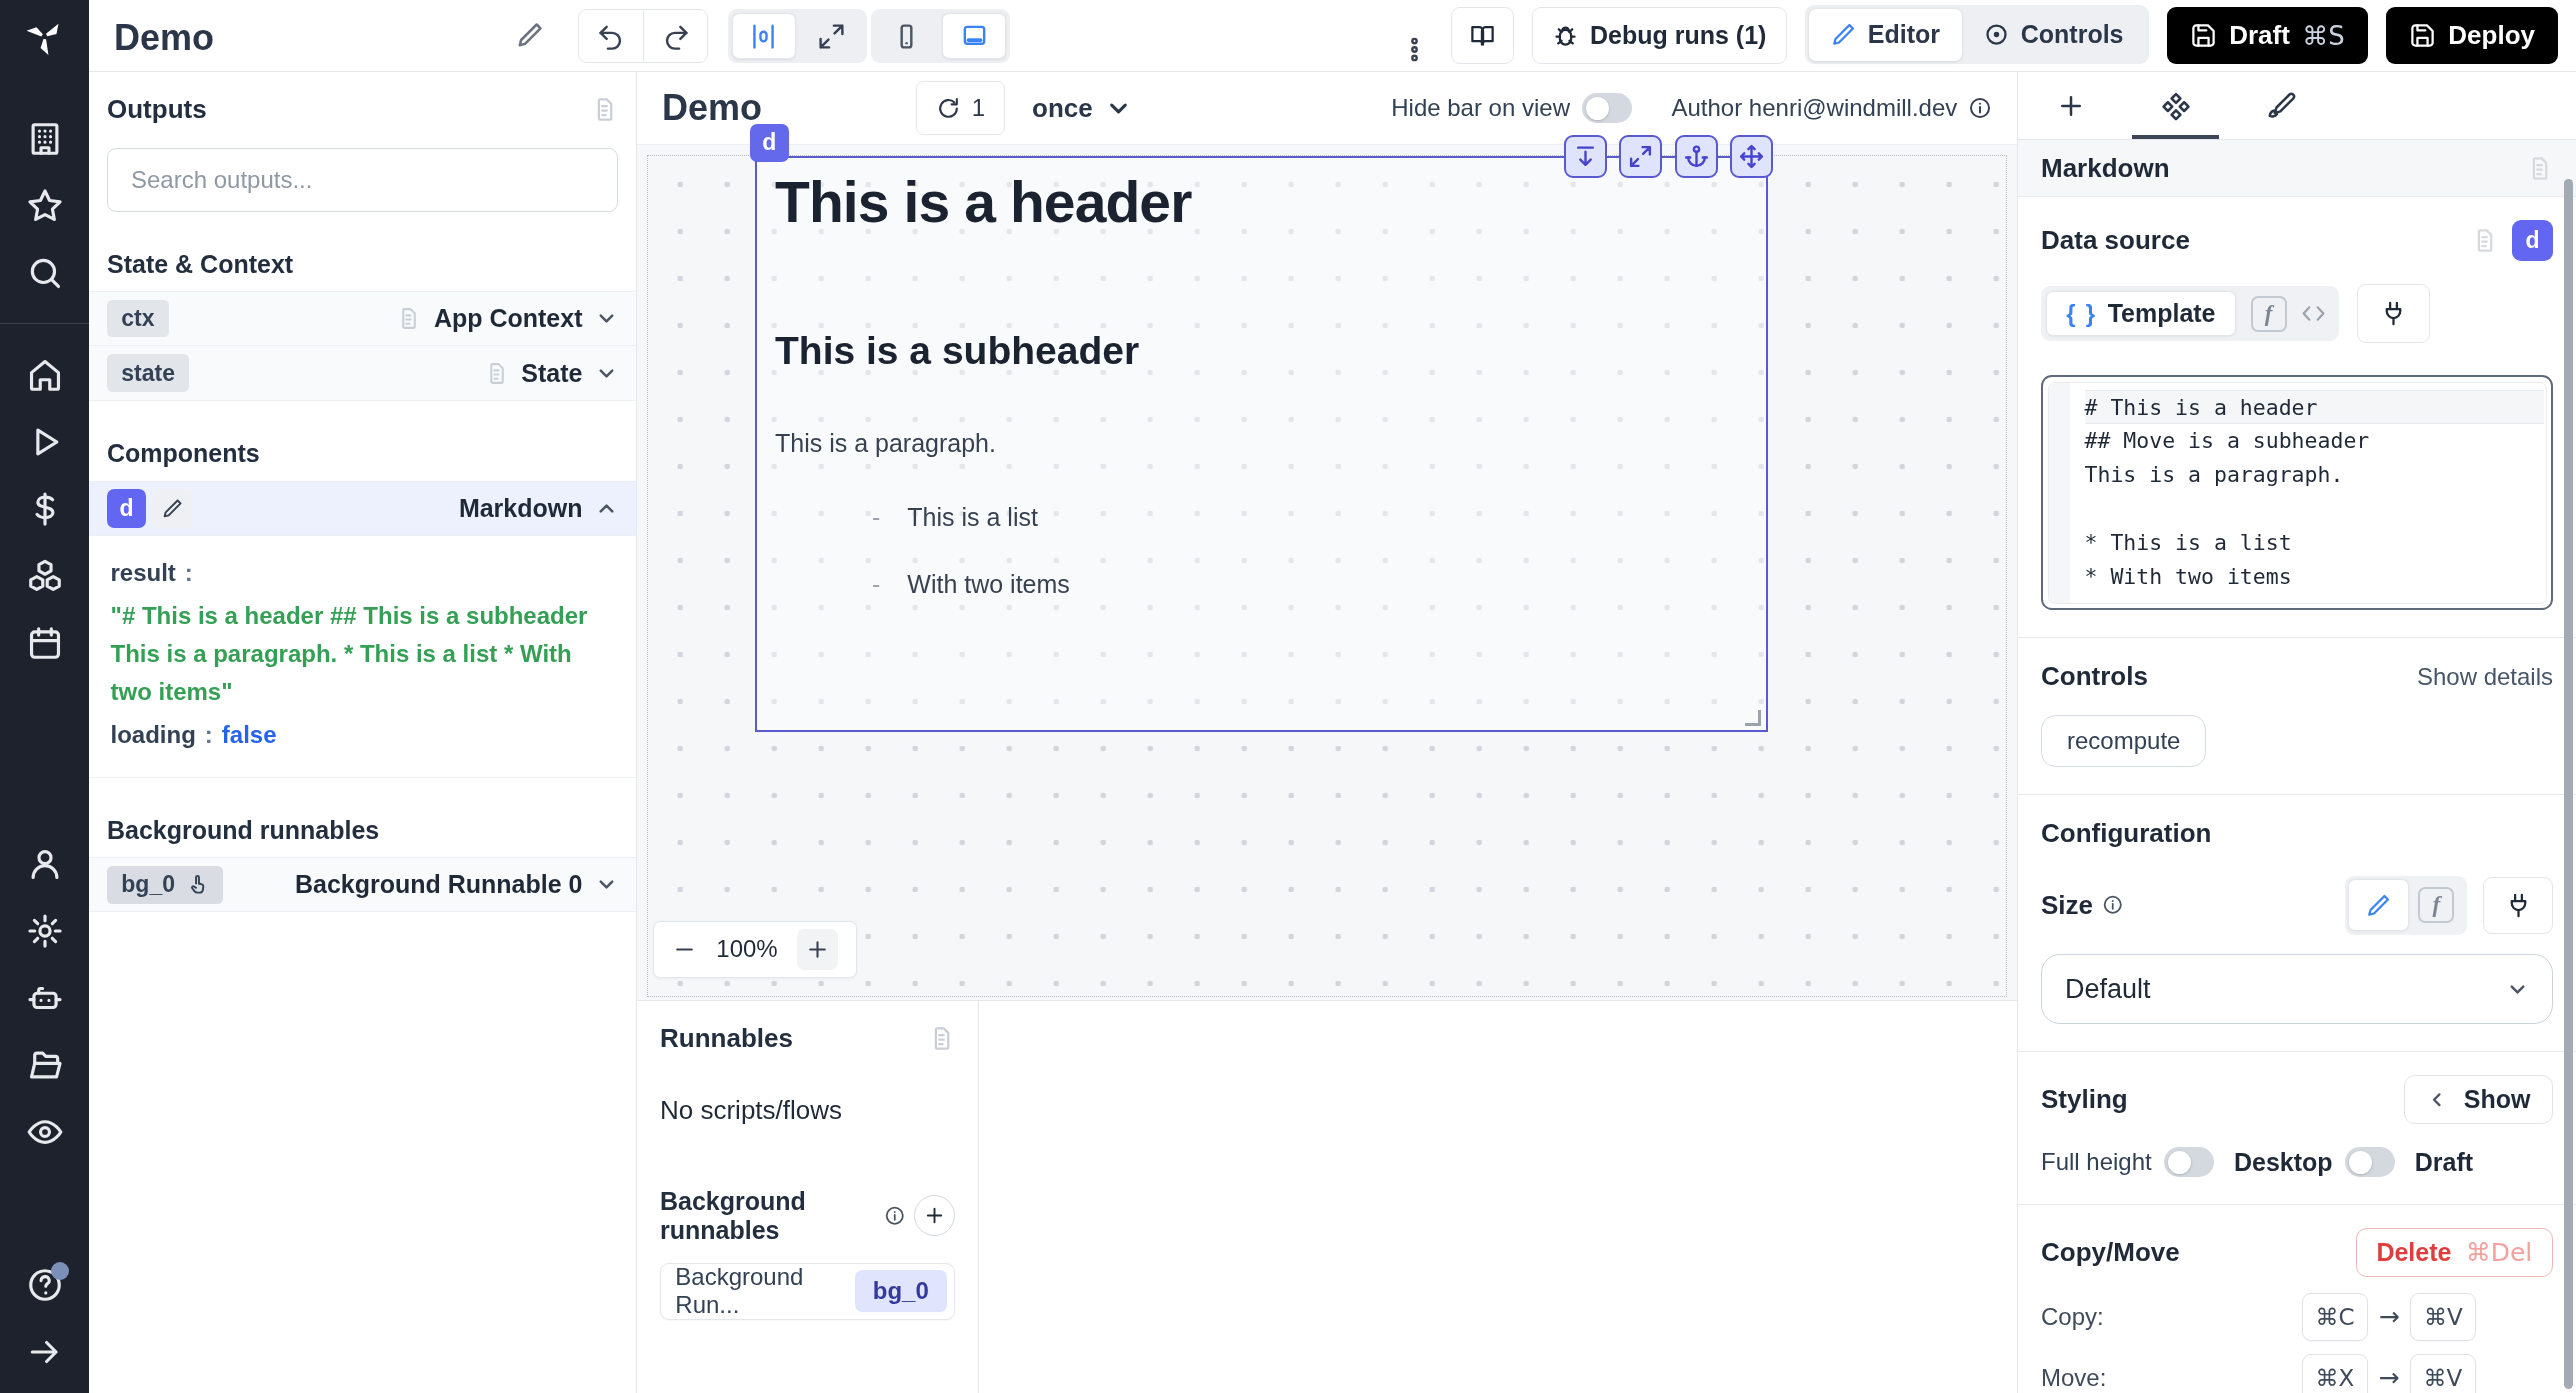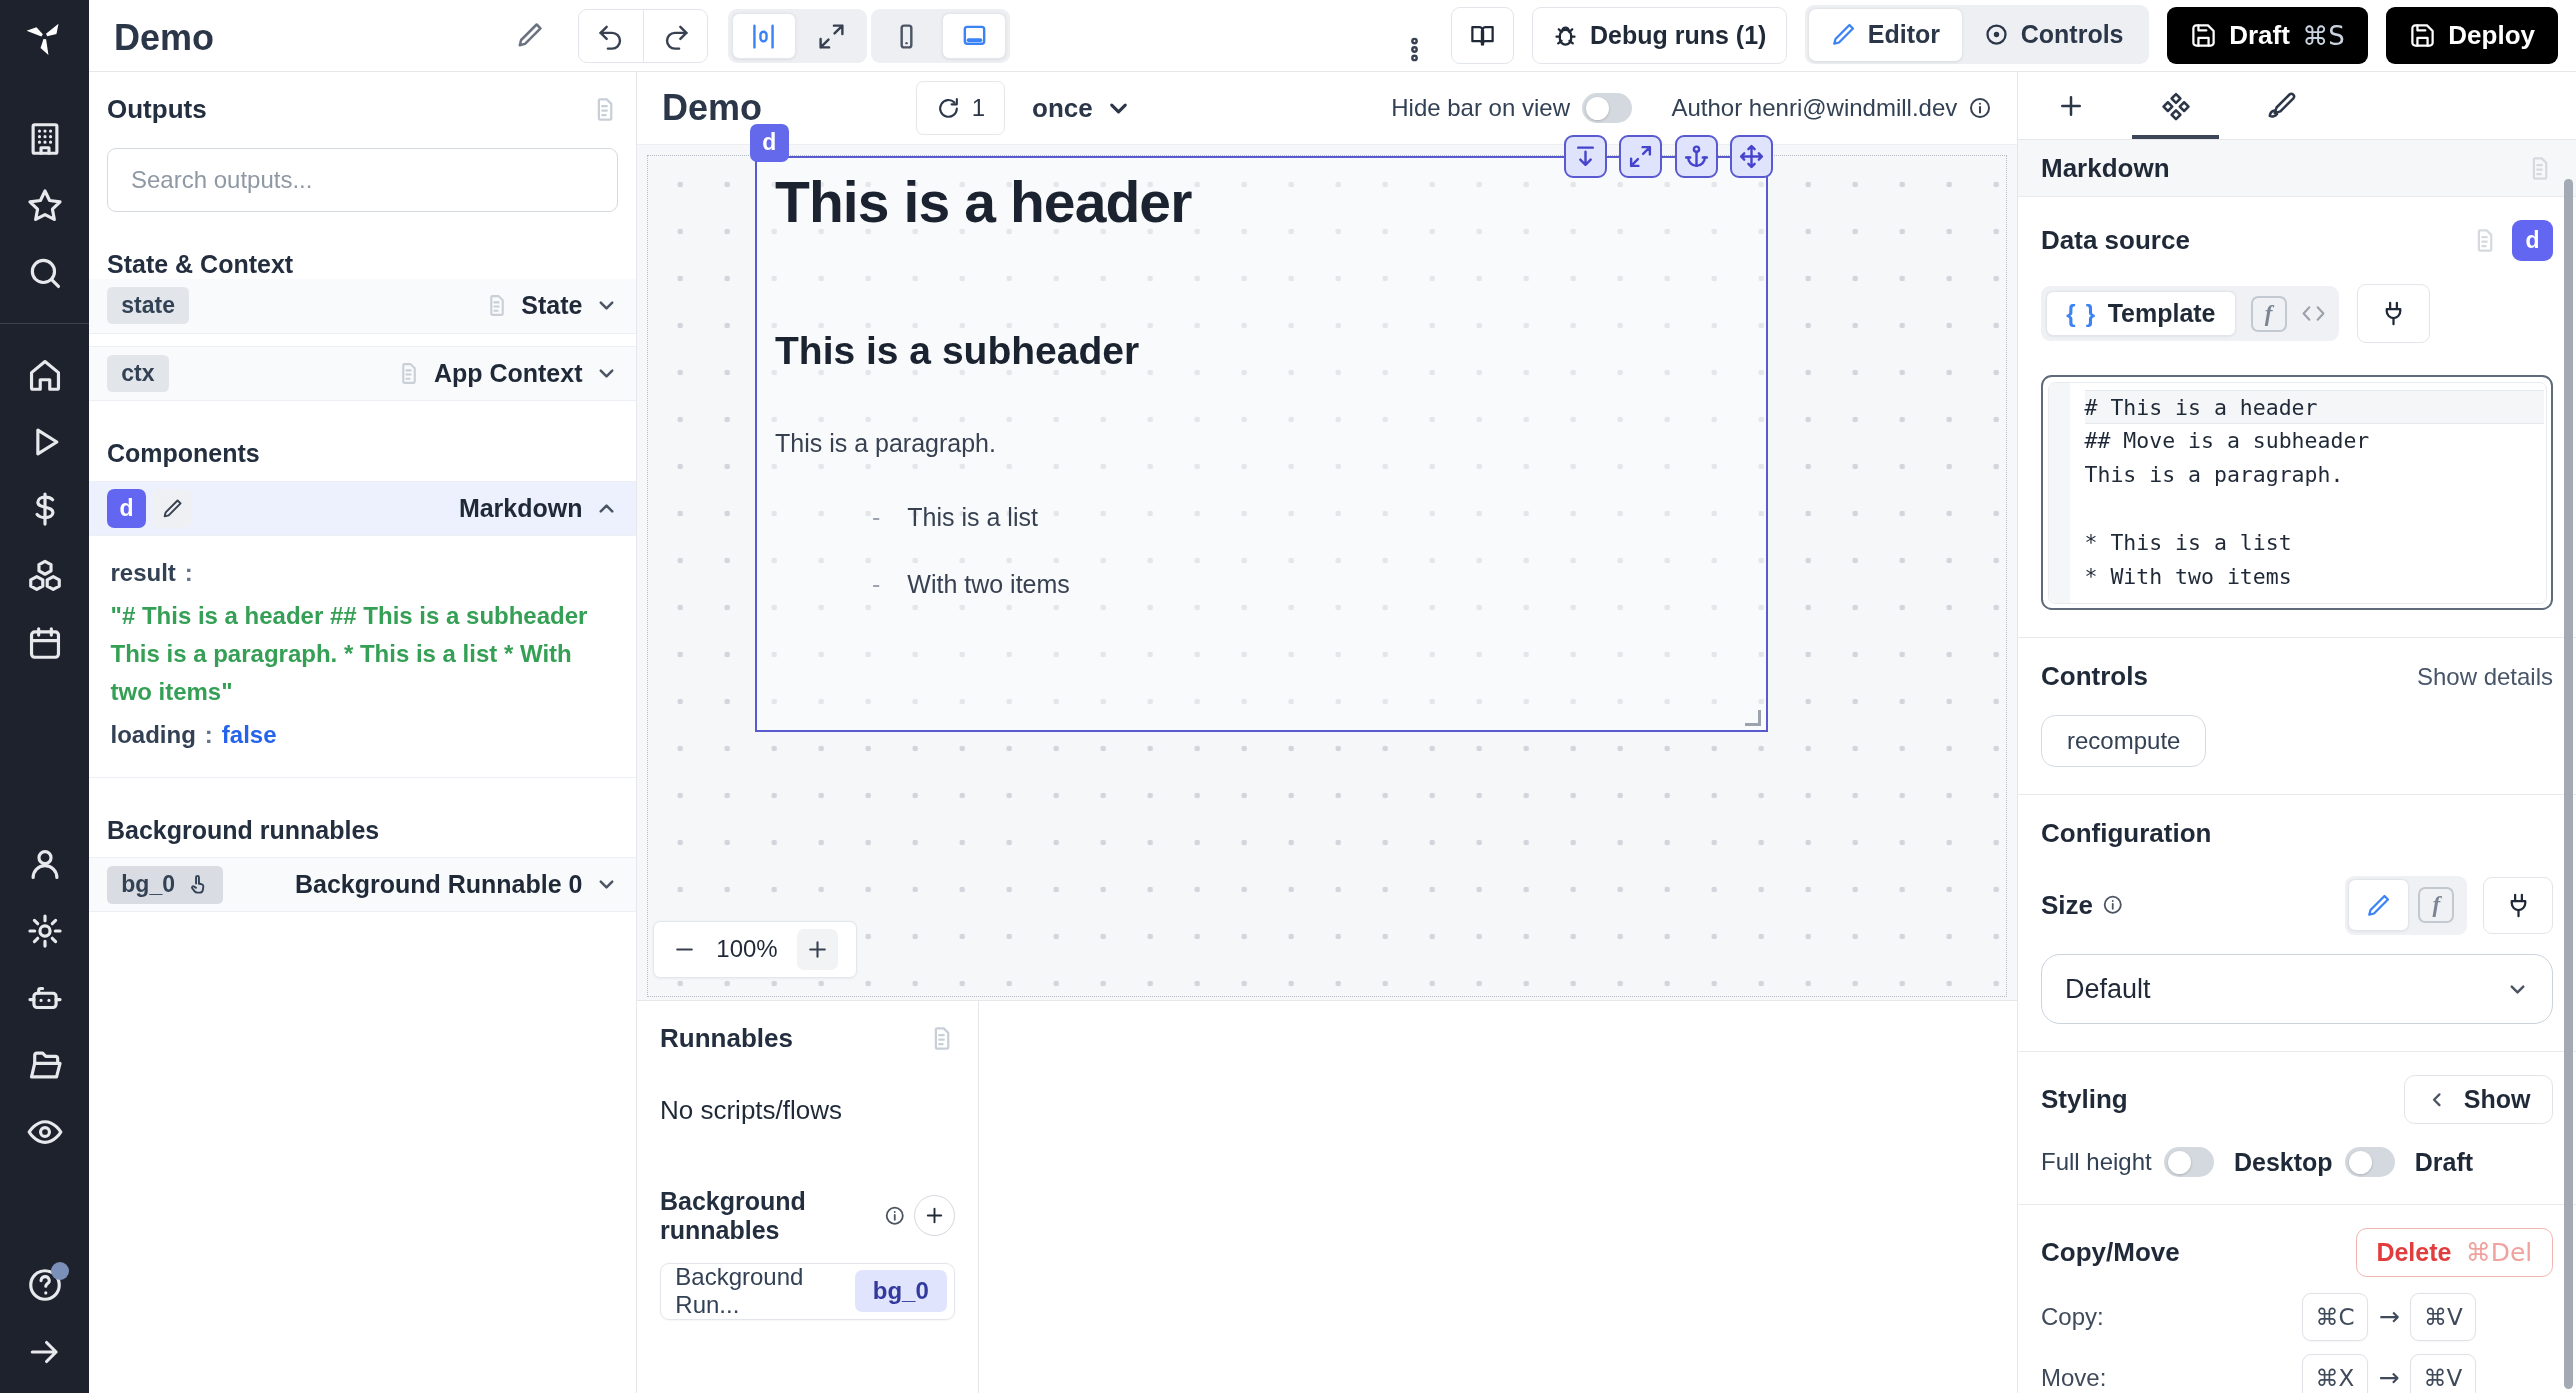--- a/index.html
+++ b/index.html
@@ -409,47 +409,47 @@
             <svg class="ic" viewBox="0 0 24 24">
               <path d="M8 3h6l4 4v13a1 1 0 01-1 1H8a1 1 0 01-1-1V4a1 1 0 011-1z"></path>
               <path d="M10 9h4M10 13h4M10 17h3"></path>
             </svg>
           </div>
       </div>
       <div class="search-box">
         <input type="text" placeholder="Search outputs..." style="">
       </div>
       <div class="lp-section">State &amp; Context</div>
+      <div class="lp-row first">
+        <span class="badge-gray">ctx</span>
+        <span class="lp-row-right">
+          <span class="icon-log">
+              <svg class="ic" viewBox="0 0 24 24" style="width:25px;height:25px;">
+                <path d="M8 3h6l4 4v13a1 1 0 01-1 1H8a1 1 0 01-1-1V4a1 1 0 011-1z"></path>
+                <path d="M10 9h4M10 13h4M10 17h3"></path>
+              </svg>
+            </span>
+          <span class="lp-row-label">App Context</span>
+          <span class="chev">
+              <svg class="ic" viewBox="0 0 24 24">
+                <path d="M6 9l6 6 6-6"></path>
+              </svg>
+            </span>
+        </span>
+      </div>
       <div class="lp-row">
         <span class="badge-gray">state</span>
         <span class="lp-row-right">
           <span class="icon-log">
               <svg class="ic" viewBox="0 0 24 24" style="width:25px;height:25px;">
                 <path d="M8 3h6l4 4v13a1 1 0 01-1 1H8a1 1 0 01-1-1V4a1 1 0 011-1z"></path>
                 <path d="M10 9h4M10 13h4M10 17h3"></path>
               </svg>
             </span>
           <span class="lp-row-label">State</span>
-          <span class="chev">
-              <svg class="ic" viewBox="0 0 24 24">
-                <path d="M6 9l6 6 6-6"></path>
-              </svg>
-            </span>
-        </span>
-      </div>
-      <div class="lp-row first">
-        <span class="badge-gray">ctx</span>
-        <span class="lp-row-right">
-          <span class="icon-log">
-              <svg class="ic" viewBox="0 0 24 24" style="width:25px;height:25px;">
-                <path d="M8 3h6l4 4v13a1 1 0 01-1 1H8a1 1 0 01-1-1V4a1 1 0 011-1z"></path>
-                <path d="M10 9h4M10 13h4M10 17h3"></path>
-              </svg>
-            </span>
-          <span class="lp-row-label">App Context</span>
           <span class="chev">
               <svg class="ic" viewBox="0 0 24 24">
                 <path d="M6 9l6 6 6-6"></path>
               </svg>
             </span>
         </span>
       </div>
       <div class="lp-section">Components</div>
       <div class="lp-row selected">
         <span class="badge-indigo">d</span>

